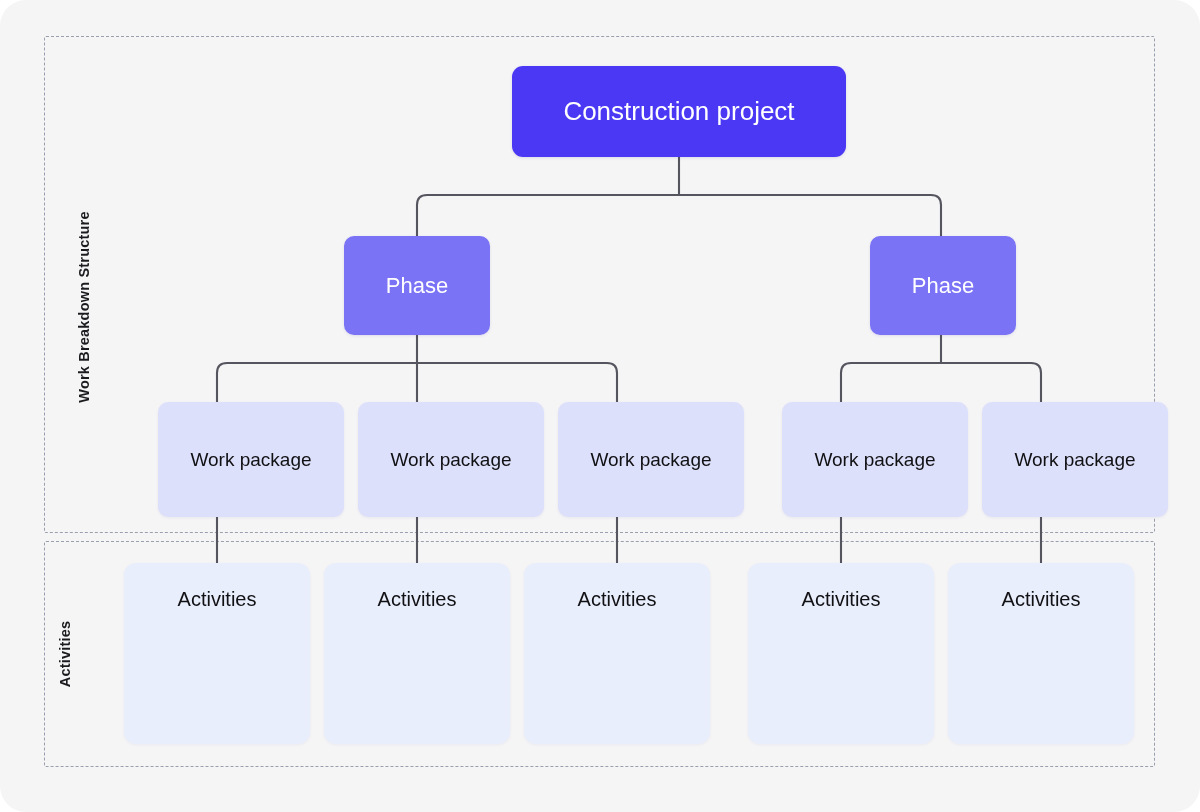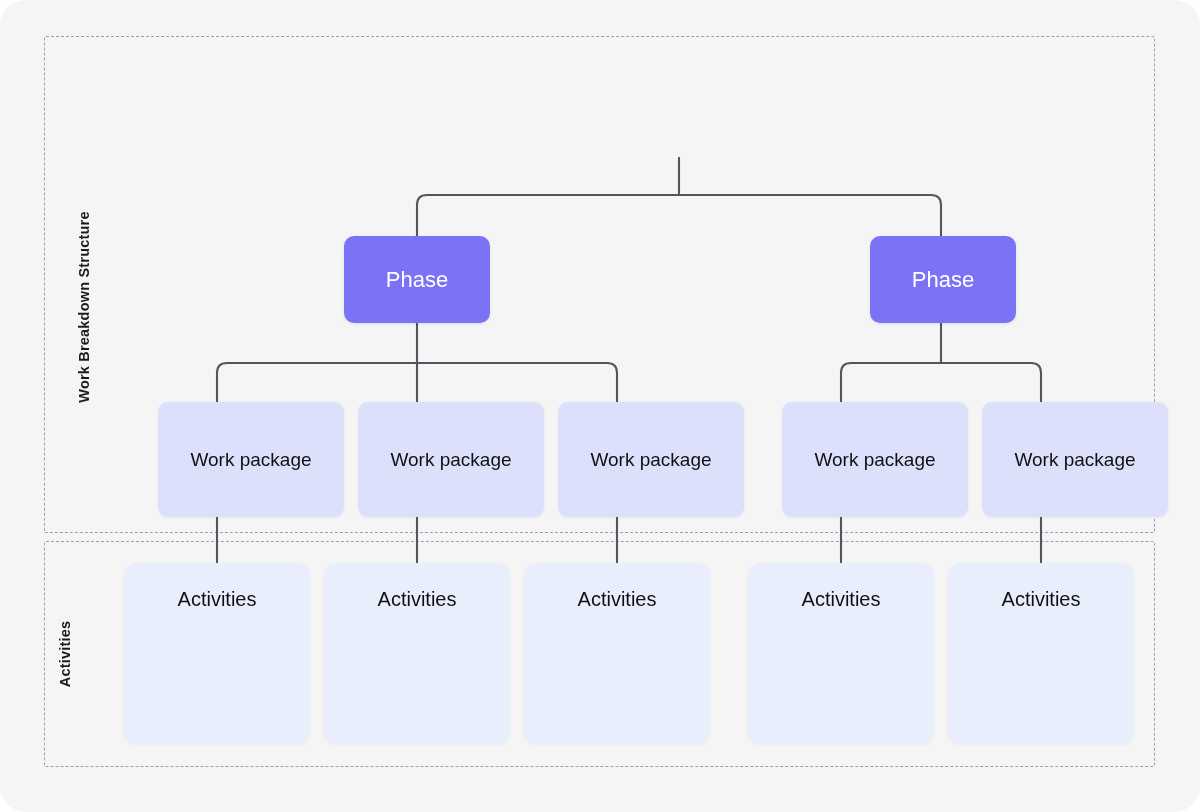--- a/index.html
+++ b/index.html
@@ -90,21 +90,21 @@
     font-size: 26px;
     border-radius: 11px;
     box-shadow: 0 1px 3px rgba(40, 30, 120, 0.12);
   }
 
   .node.phase {
     background: #7b73f5;
     color: #ffffff;
     top: 236px;
     width: 146px;
-    height: 87px;
+    height: 99px;
     align-items: center;
     font-size: 22px;
     border-radius: 10px;
     box-shadow: 0 1px 3px rgba(60, 50, 160, 0.12);
   }
   #phase-1 { left: 344px; }
   #phase-2 { left: 870px; }
 
   .node.work-package {
     background: #dde0fb;
@@ -170,20 +170,23 @@
       <path d="M941,363 L1031,363 Q1041,363 1041,373 L1041,402"></path>
 
       <path d="M217,517 L217,563"></path>
       <path d="M417,517 L417,563"></path>
       <path d="M617,517 L617,563"></path>
       <path d="M841,517 L841,563"></path>
       <path d="M1041,517 L1041,563"></path>
     </g>
   </svg>
 
+  <div class="node root">
+    <span class="node-label">Construction project</span>
+  </div>
 
   <div class="node phase" id="phase-1">
     <span class="node-label">Phase</span>
   </div>
   <div class="node phase" id="phase-2">
     <span class="node-label">Phase</span>
   </div>
 
   <div class="node work-package" style="left:124px">
     <span class="node-label">Work package</span>

